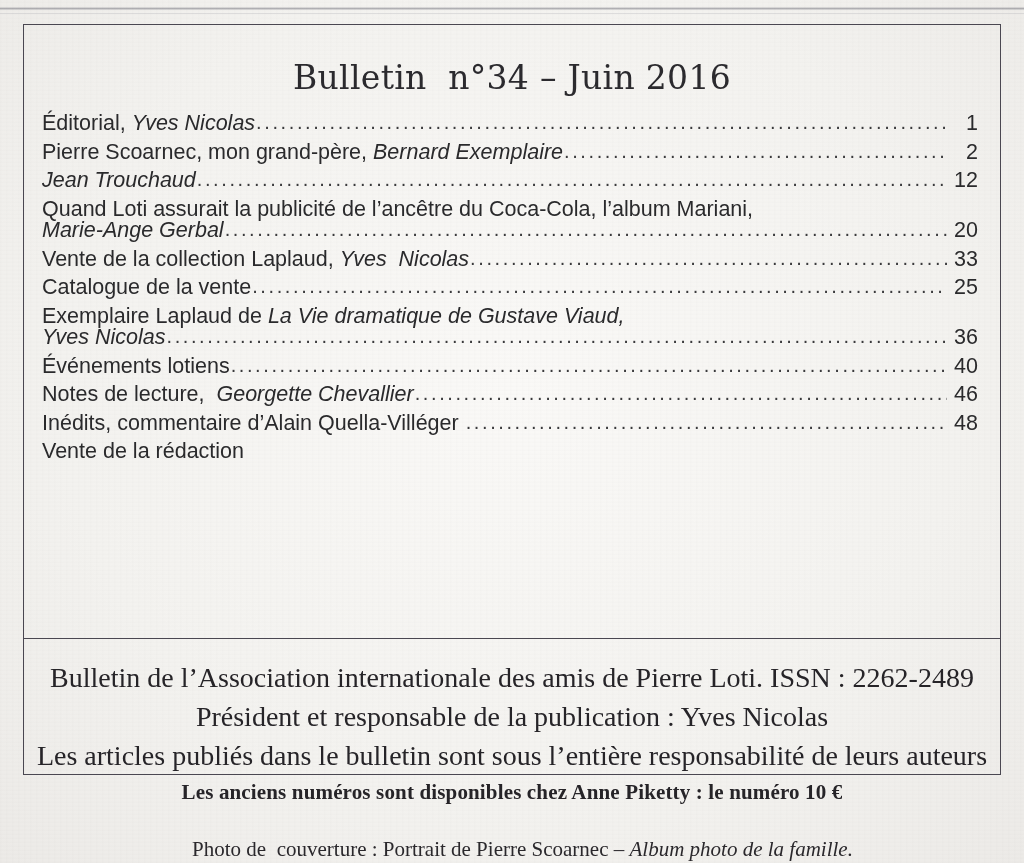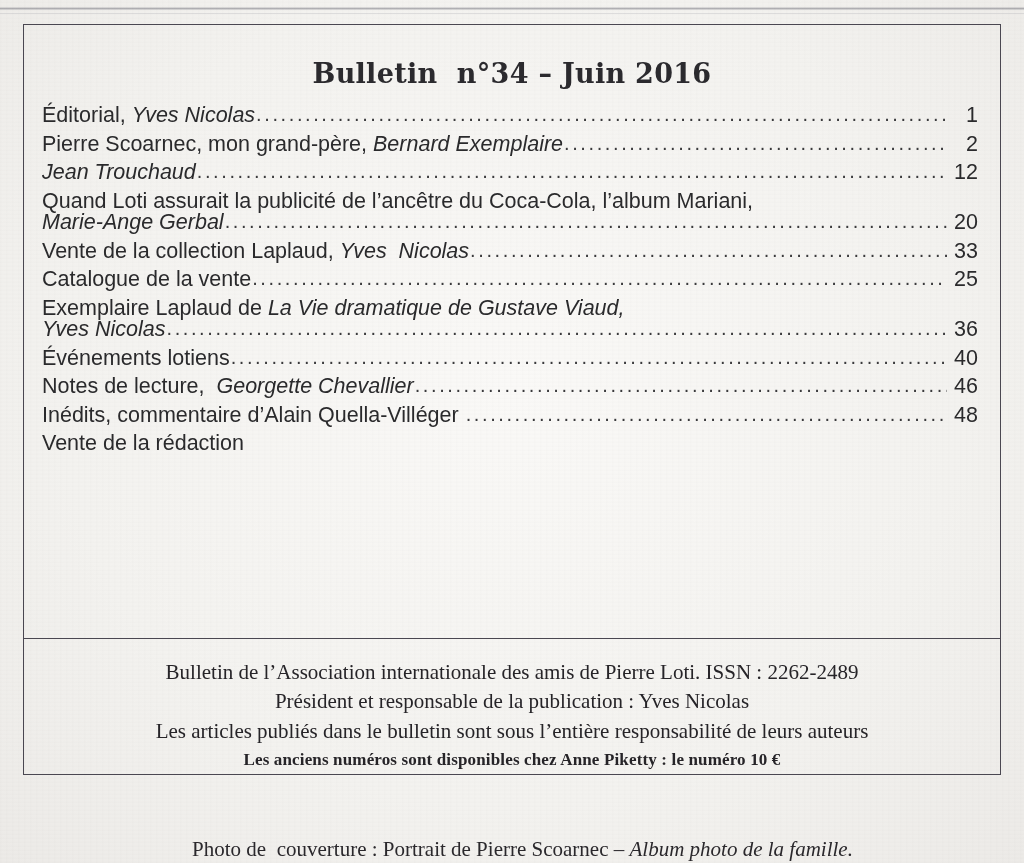--- a/index.html
+++ b/index.html
@@ -75,22 +75,22 @@
     left: 0;
     top: 0;
     right: 0;
     height: 613px;
     box-sizing: border-box;
   }
 
   .doc-title {
     text-align: center;
     font-family: "DejaVu Serif", serif;
-    font-weight: bold;
-    font-size: 27px;
+    font-weight: normal;
+    font-size: 33px;
     letter-spacing: 0.3px;
     color: #2b2a2e;
     margin-top: 33px;
     white-space: pre;
   }
 
   .toc-list {
     margin-top: 16px;
     padding: 0 22px 0 18px;
   }
@@ -151,27 +151,27 @@
     left: 0;
     right: 0;
     top: 613px;
     bottom: 0;
     padding-top: 20px;
     text-align: center;
     font-family: "Liberation Serif", serif;
     color: #262428;
   }
   .colophon .cline {
-    font-size: 21px;
+    font-size: 28px;
     line-height: 1.40;
     white-space: pre;
   }
   .colophon .cline.bold {
     font-weight: bold;
-    font-size: 17px;
+    font-size: 21px;
     letter-spacing: 0.15px;
     margin-top: 2px;
   }
 
   
   .caption {
     position: absolute;
     left: 23px;
     width: 978px;
     top: 812px;

